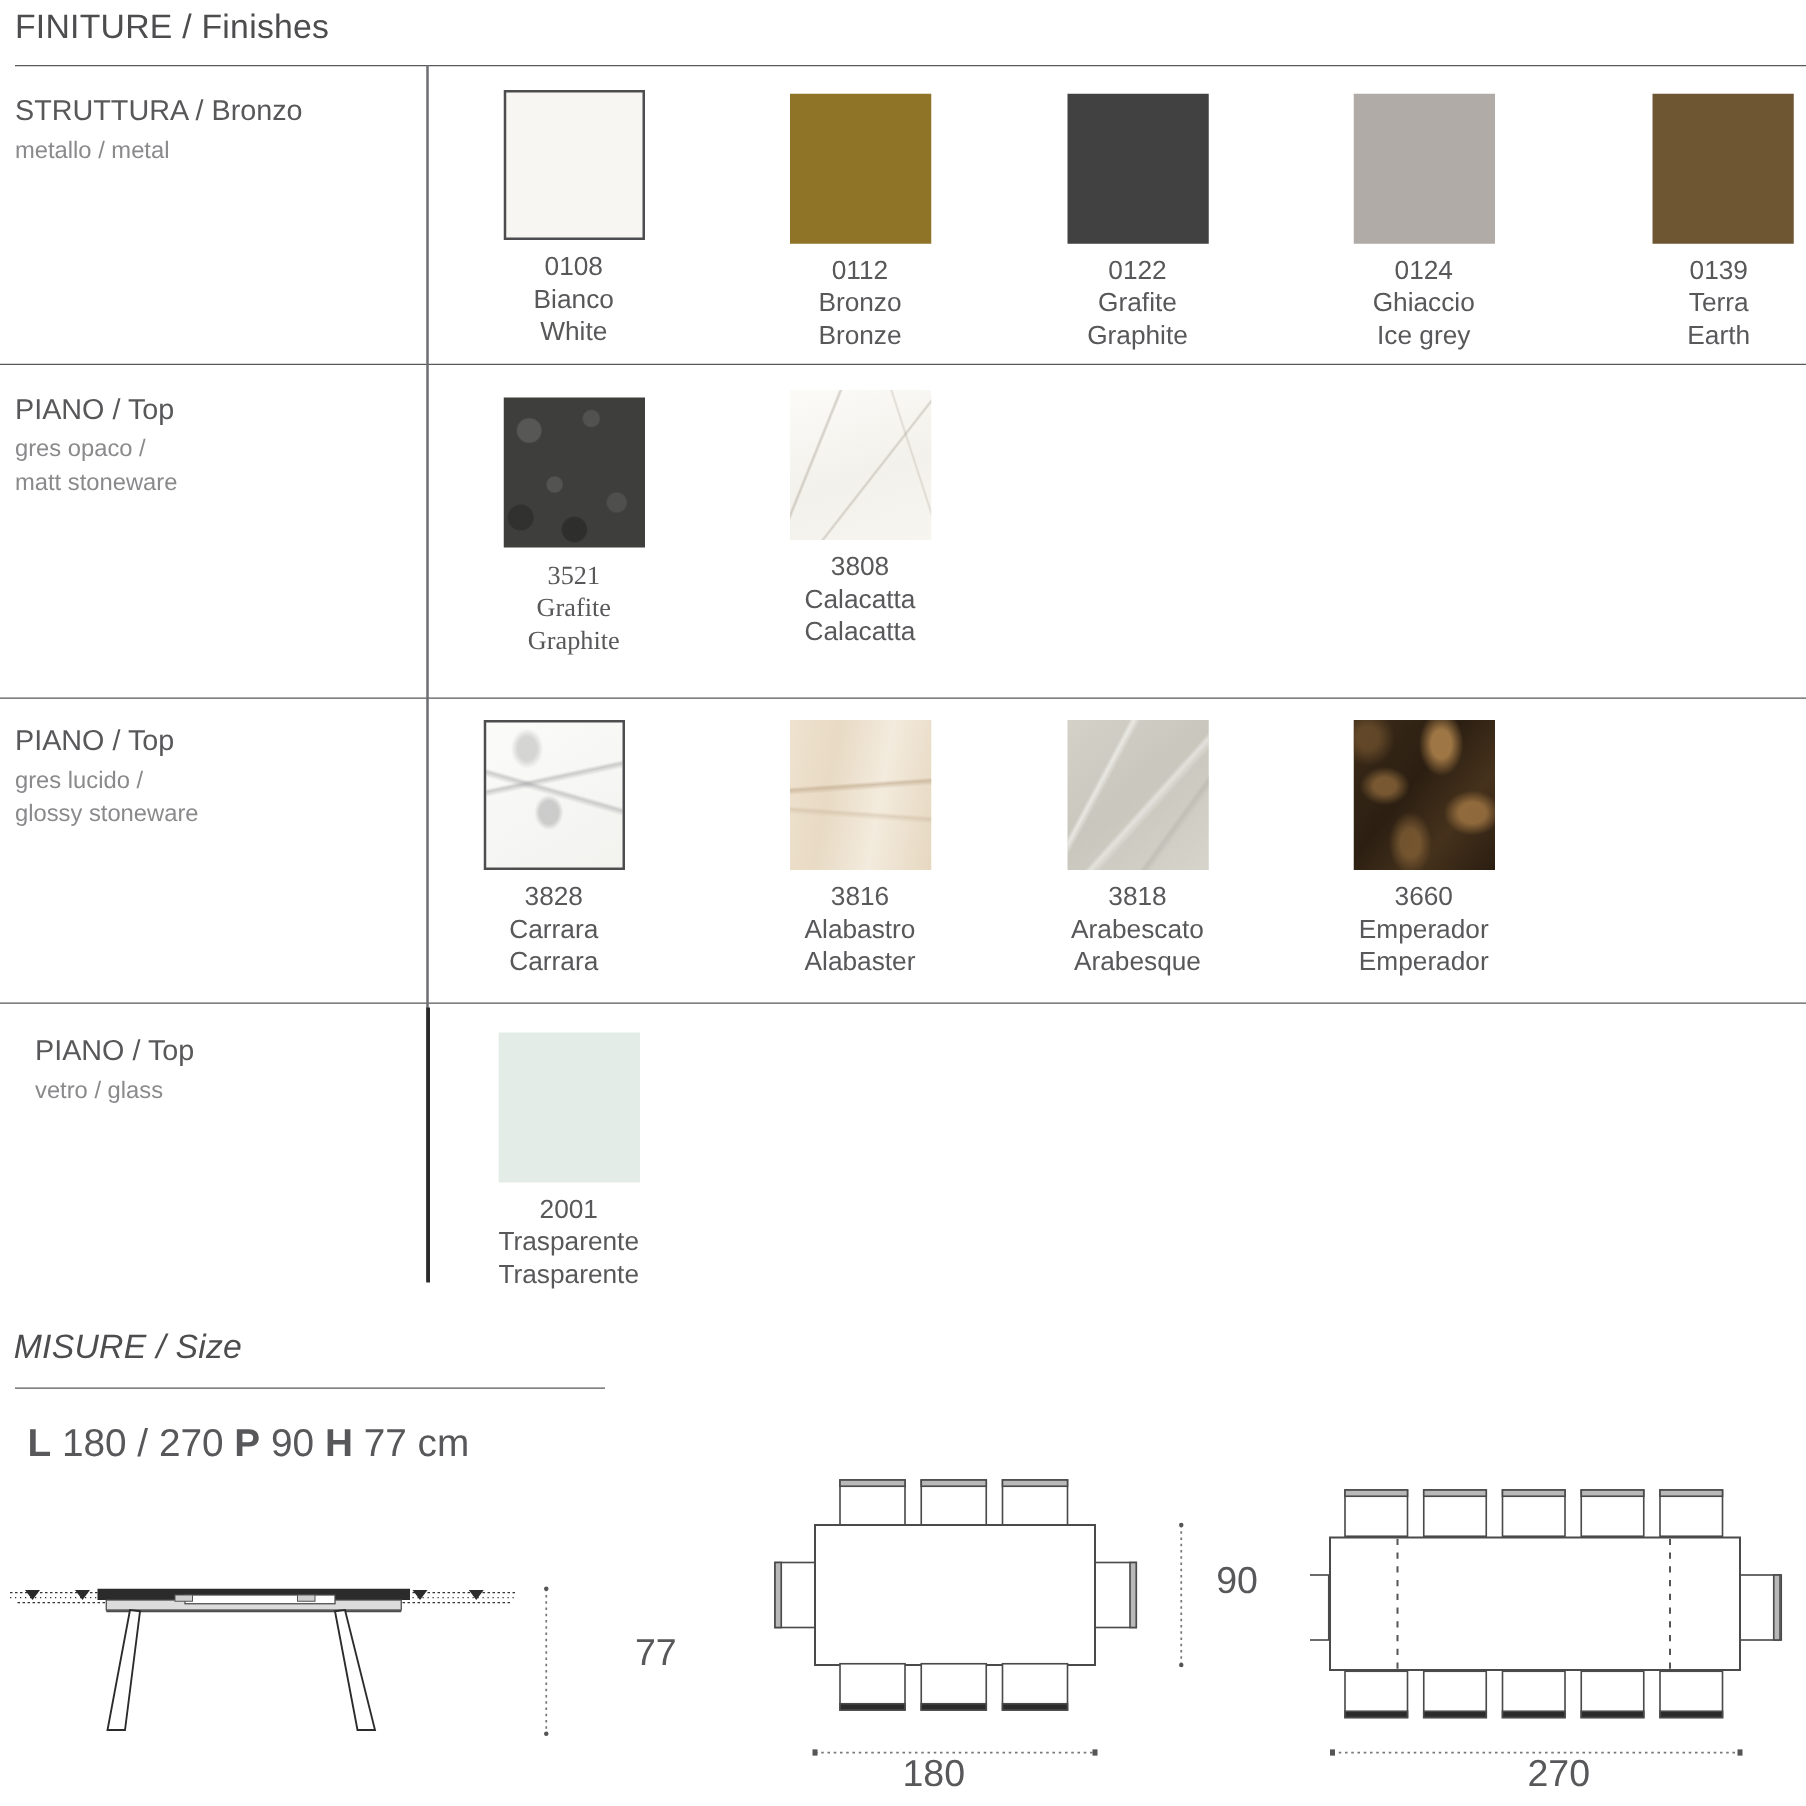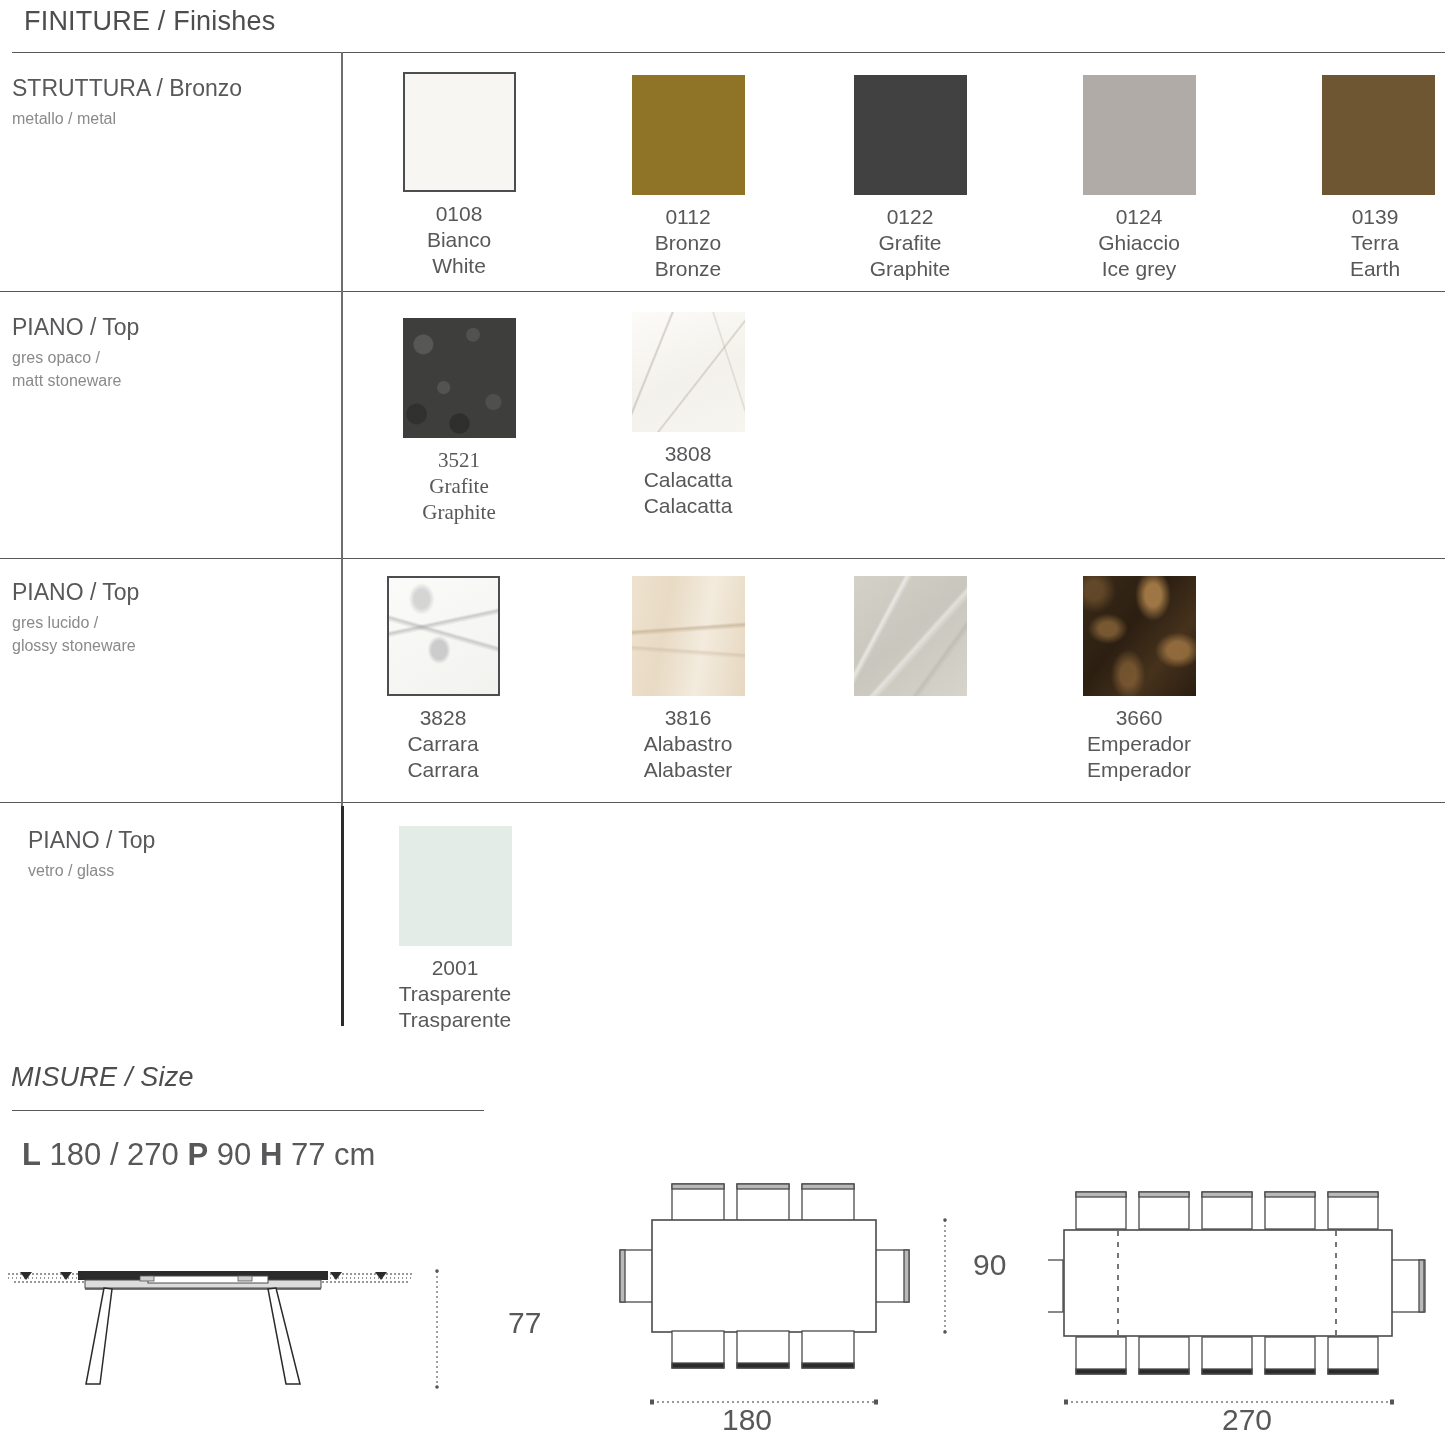--- a/index.html
+++ b/index.html
@@ -16,21 +16,21 @@
 
   
   .section-title {
     position: absolute;
     font-size: 27px;
     font-weight: 400;
     color: #4d4d4f;
     letter-spacing: 0.2px;
     white-space: nowrap;
   }
-  #finiture-title { left: 24px; top: 6px; }
+  #finiture-title { left: 12px; top: 6px; }
   #misure-title   { left: 11px; top: 1062px; font-style: italic; }
 
   .hrule {
     position: absolute;
     background: #58585b;
     height: 1px;
   }
   
   #rule-top    { left: 12px;  top: 52px;   width: 1433px; }
   #rule-r1     { left: 0px;   top: 291px;  width: 1445px; }
@@ -60,21 +60,21 @@
 
   
   .row-label { position: absolute; }
   .row-label .l1 {
     font-size: 23px;
     color: #58585b;
     white-space: nowrap;
     line-height: 1.25;
   }
   .row-label .l2 {
-    font-size: 16px;
+    font-size: 19px;
     color: #8a8a8d;
     line-height: 1.45;
     margin-top: 4px;
     white-space: nowrap;
   }
   #label-frame  { left: 12px; top: 74px; }
   #label-matt   { left: 12px; top: 313px; }
   #label-glossy { left: 12px; top: 578px; }
   #label-glass  { left: 28px; top: 826px; }
 
@@ -317,20 +317,25 @@
   <div class="swatch sw-alabastro"></div>
   <div class="cap">
     <span class="code">3816</span>
     <span class="it">Alabastro</span>
     <span class="en">Alabaster</span>
   </div>
 </div>
 
 <div class="swatch-cell" id="cell-3818">
   <div class="swatch sw-arabescato"></div>
+  <div class="cap">
+    <span class="code">3818</span>
+    <span class="it">Arabescato</span>
+    <span class="en">Arabesque</span>
+  </div>
 </div>
 
 <div class="swatch-cell" id="cell-3660">
   <div class="swatch sw-emperador"></div>
   <div class="cap">
     <span class="code">3660</span>
     <span class="it">Emperador</span>
     <span class="en">Emperador</span>
   </div>
 </div>

